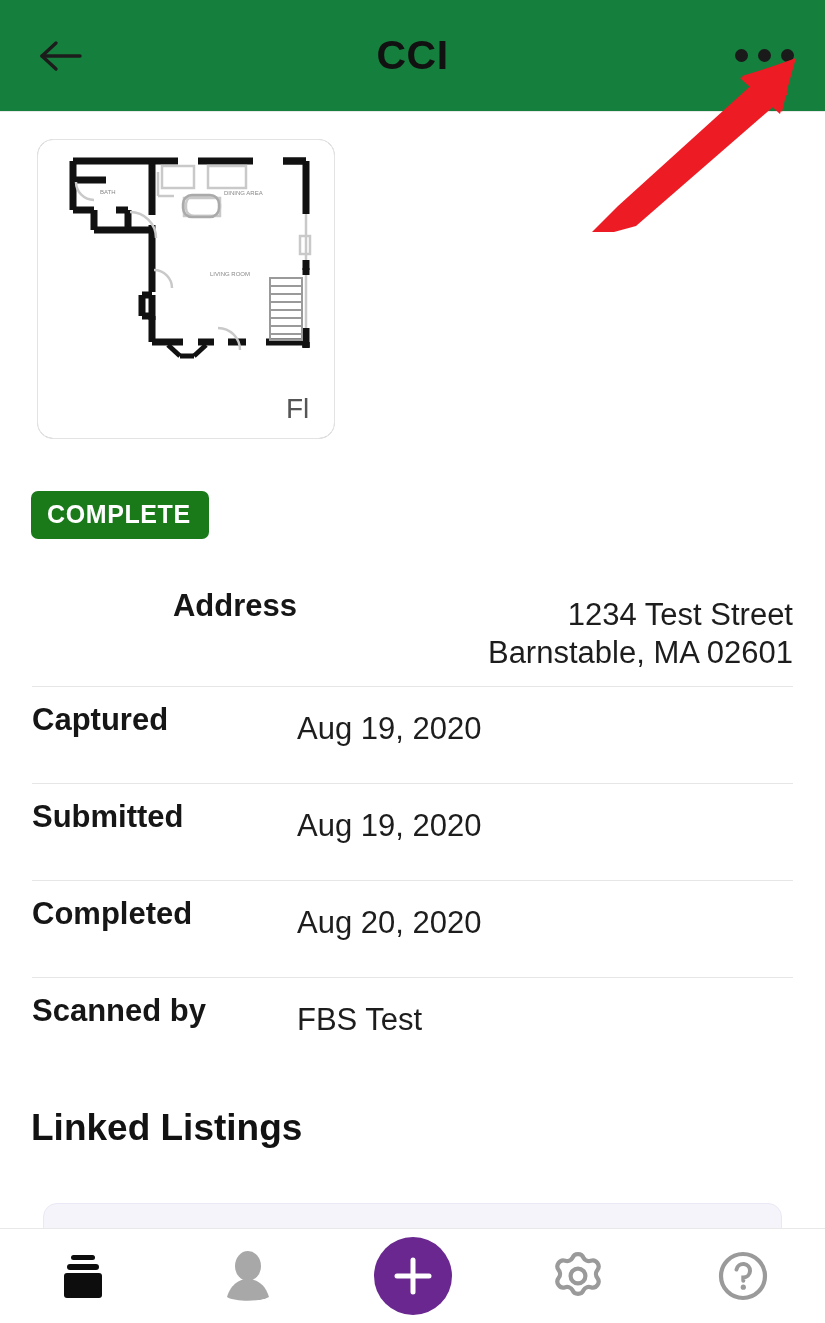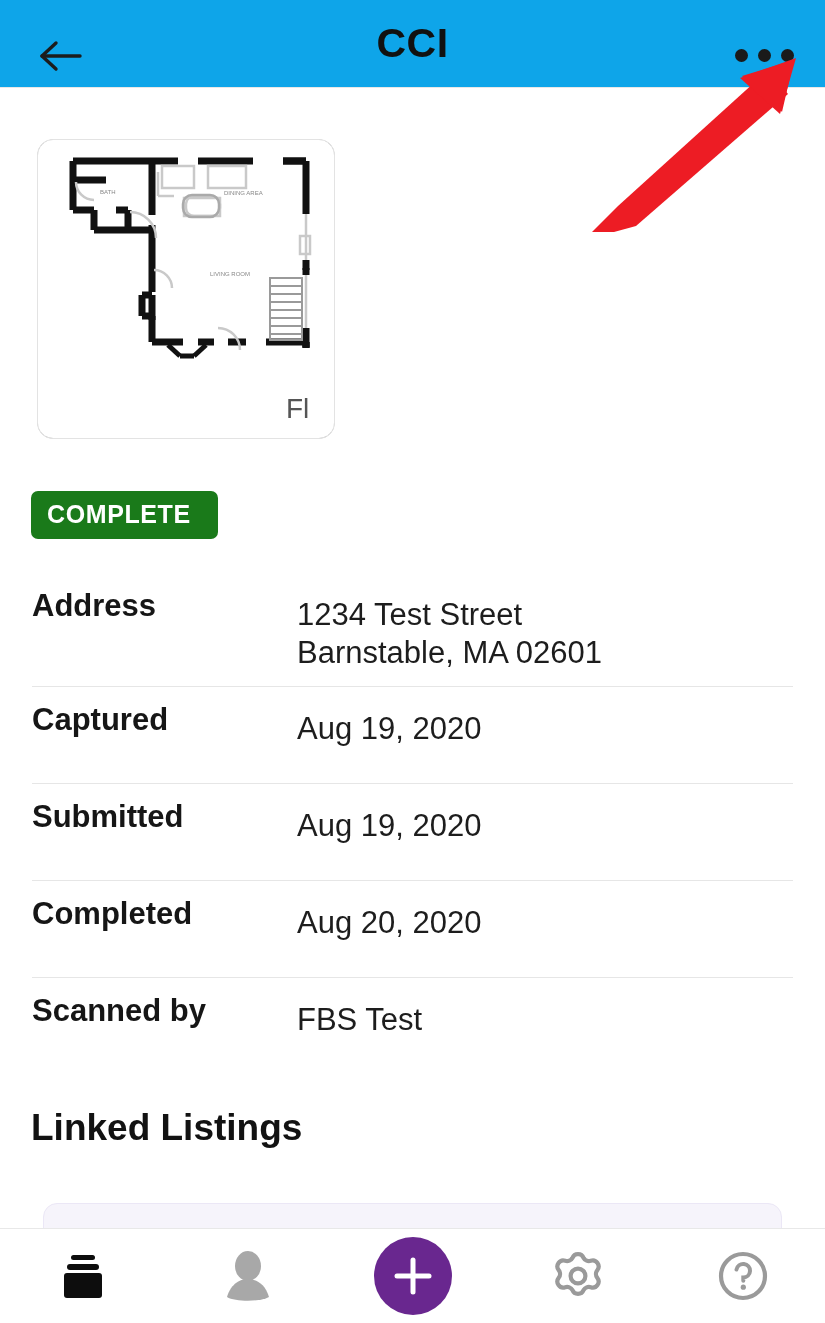--- a/index.html
+++ b/index.html
@@ -12,22 +12,22 @@
     height: 1323px;
     font-family: "Liberation Sans", sans-serif;
     color: #1a1a1a;
     overflow: hidden;
     position: relative;
   }
 
   
   .header {
     position: relative;
-    height: 88px;
-    background: #0ea5e9;
+    height: 112px;
+    background: #15803d;
     border-bottom: 1px solid #e8e8e8;
     display: flex;
     align-items: center;
     box-sizing: border-box;
   }
   .back-btn {
     position: absolute;
     left: 26px;
     top: 26px;
     width: 70px;
@@ -94,21 +94,21 @@
   
   .badge {
     position: absolute;
     left: 31px;
     top: 491px;
     background: #1a7a1a;
     color: #ffffff;
     font-size: 25px;
     font-weight: bold;
     letter-spacing: 0.6px;
-    padding: 11px 27px 12px 16px;
+    padding: 11px 18px 12px 16px;
     border-radius: 7px;
     line-height: 1;
   }
 
   
   .details {
     position: absolute;
     left: 0;
     top: 575px;
     width: 825px;
@@ -128,21 +128,21 @@
     line-height: 1.22;
   }
   .row .value {
     flex: 1;
     font-size: 31px;
     font-weight: normal;
     color: #1d1d1d;
     line-height: 1.22;
     margin-top: 9px;
   }
-  .row.tall { height: 111px; padding-top: 12px; }
+  .row.tall { height: 111px; padding-top: 12px; text-align: right; }
   .row.short { height: 96px; padding-top: 14px; }
   .divider {
     height: 1px;
     background: #e6e6e6;
     margin: 0 32px;
   }
 
   
   .section-title {
     position: absolute;

